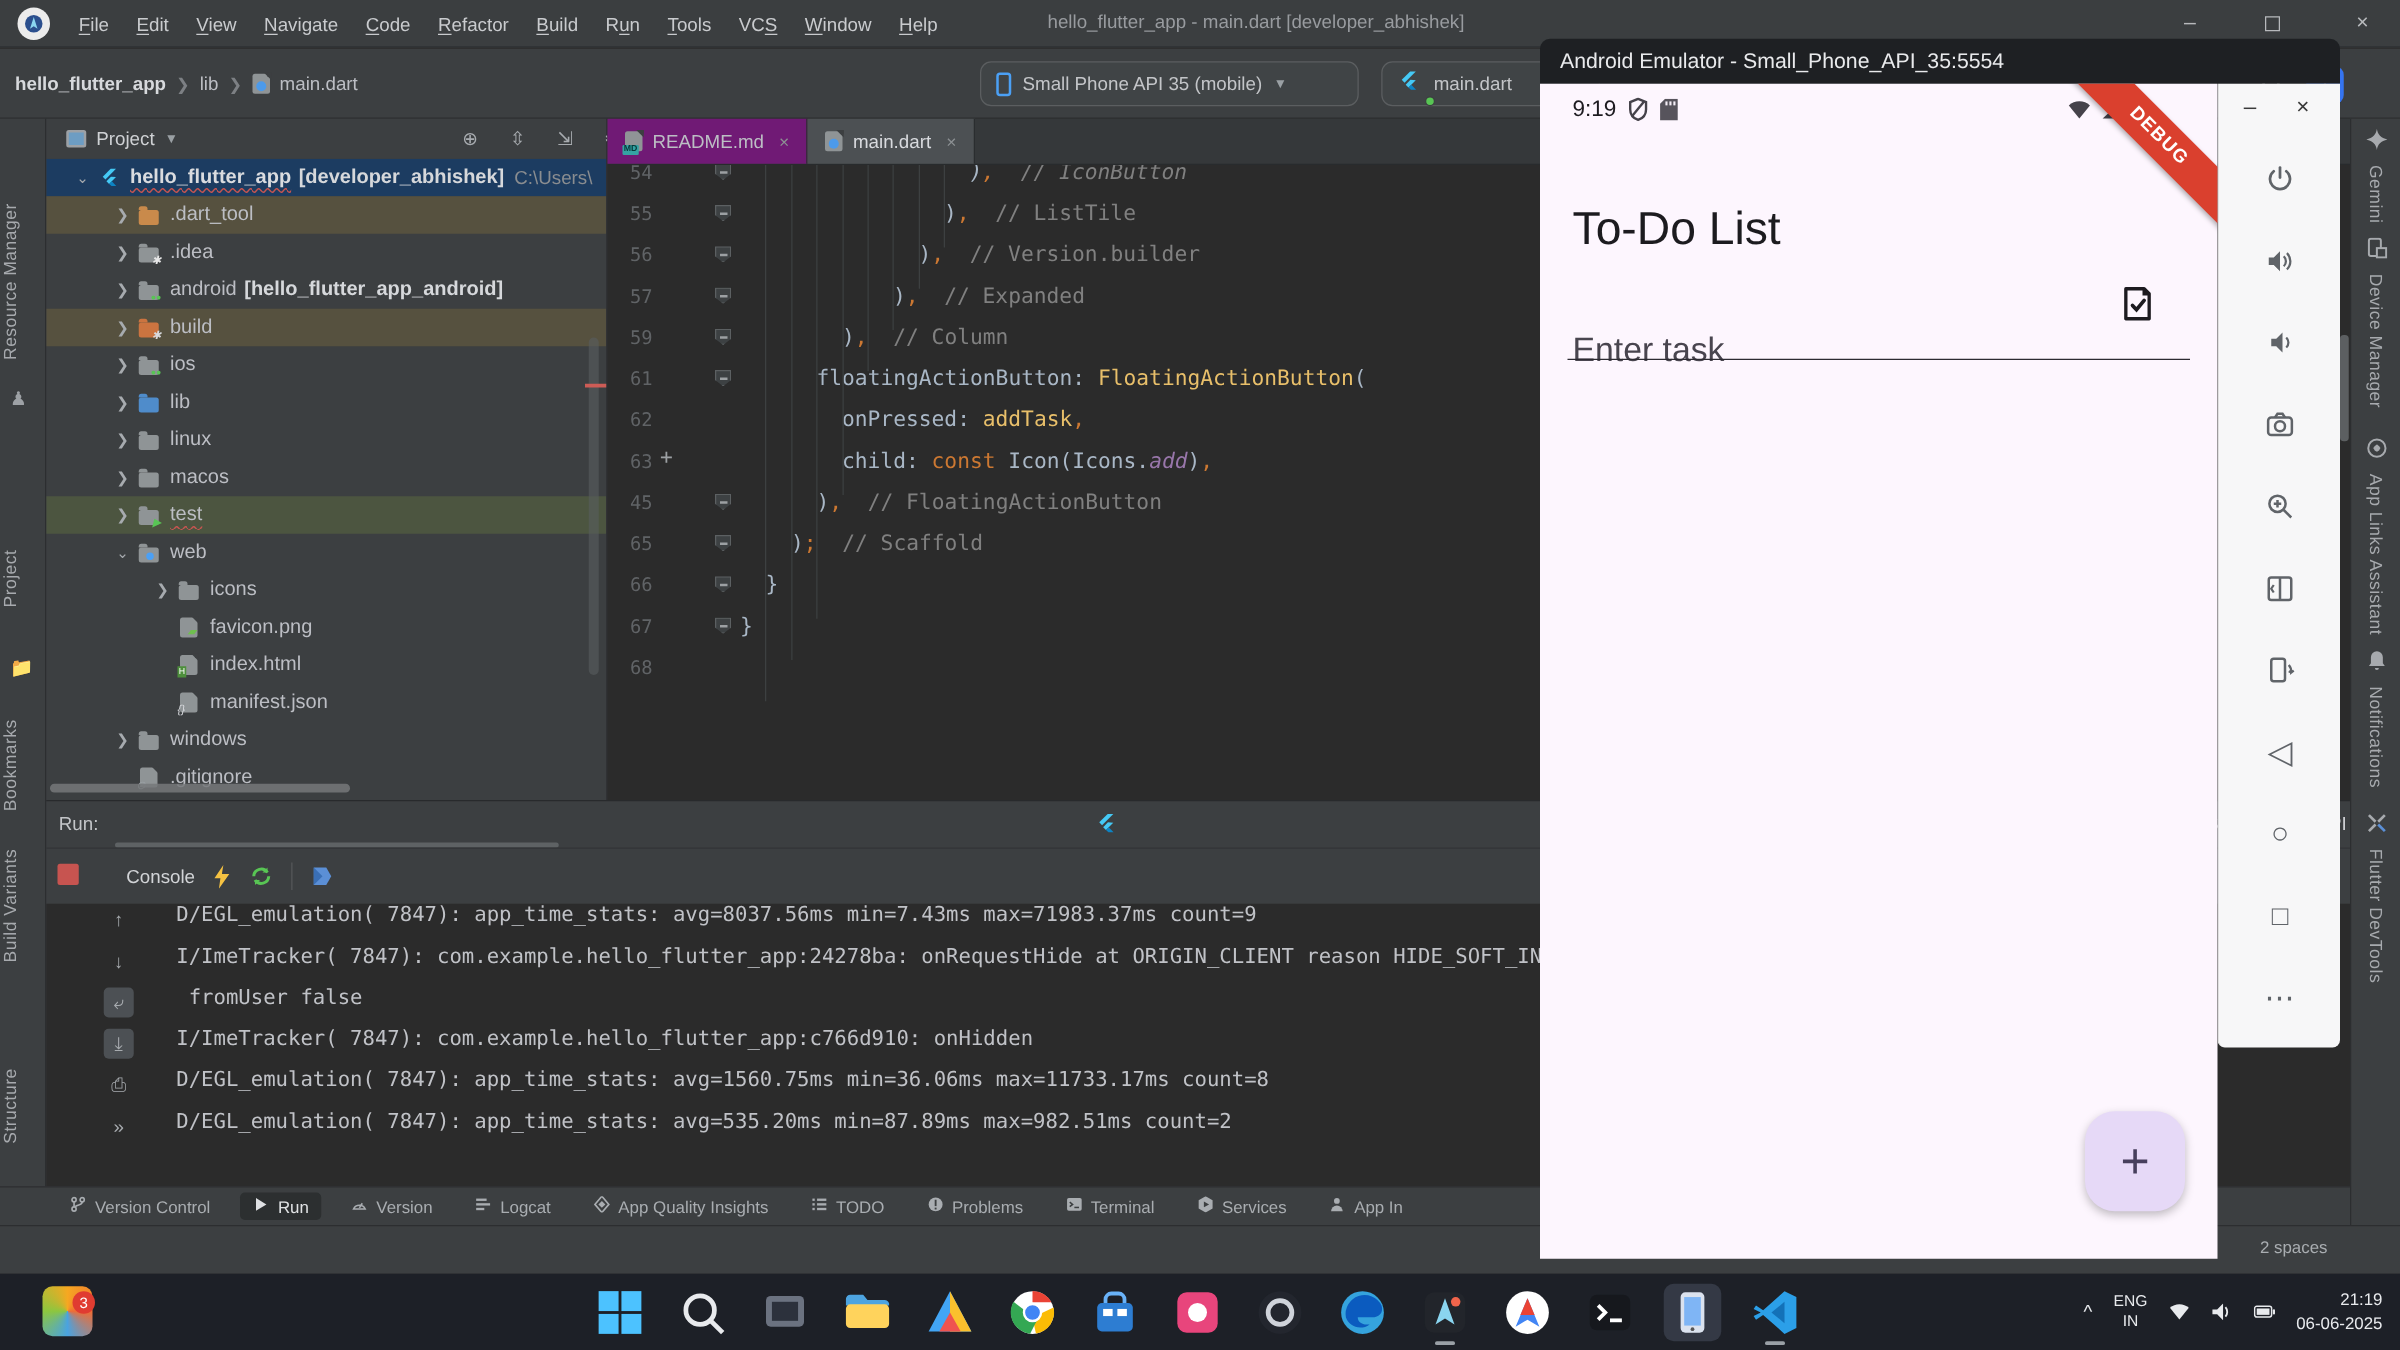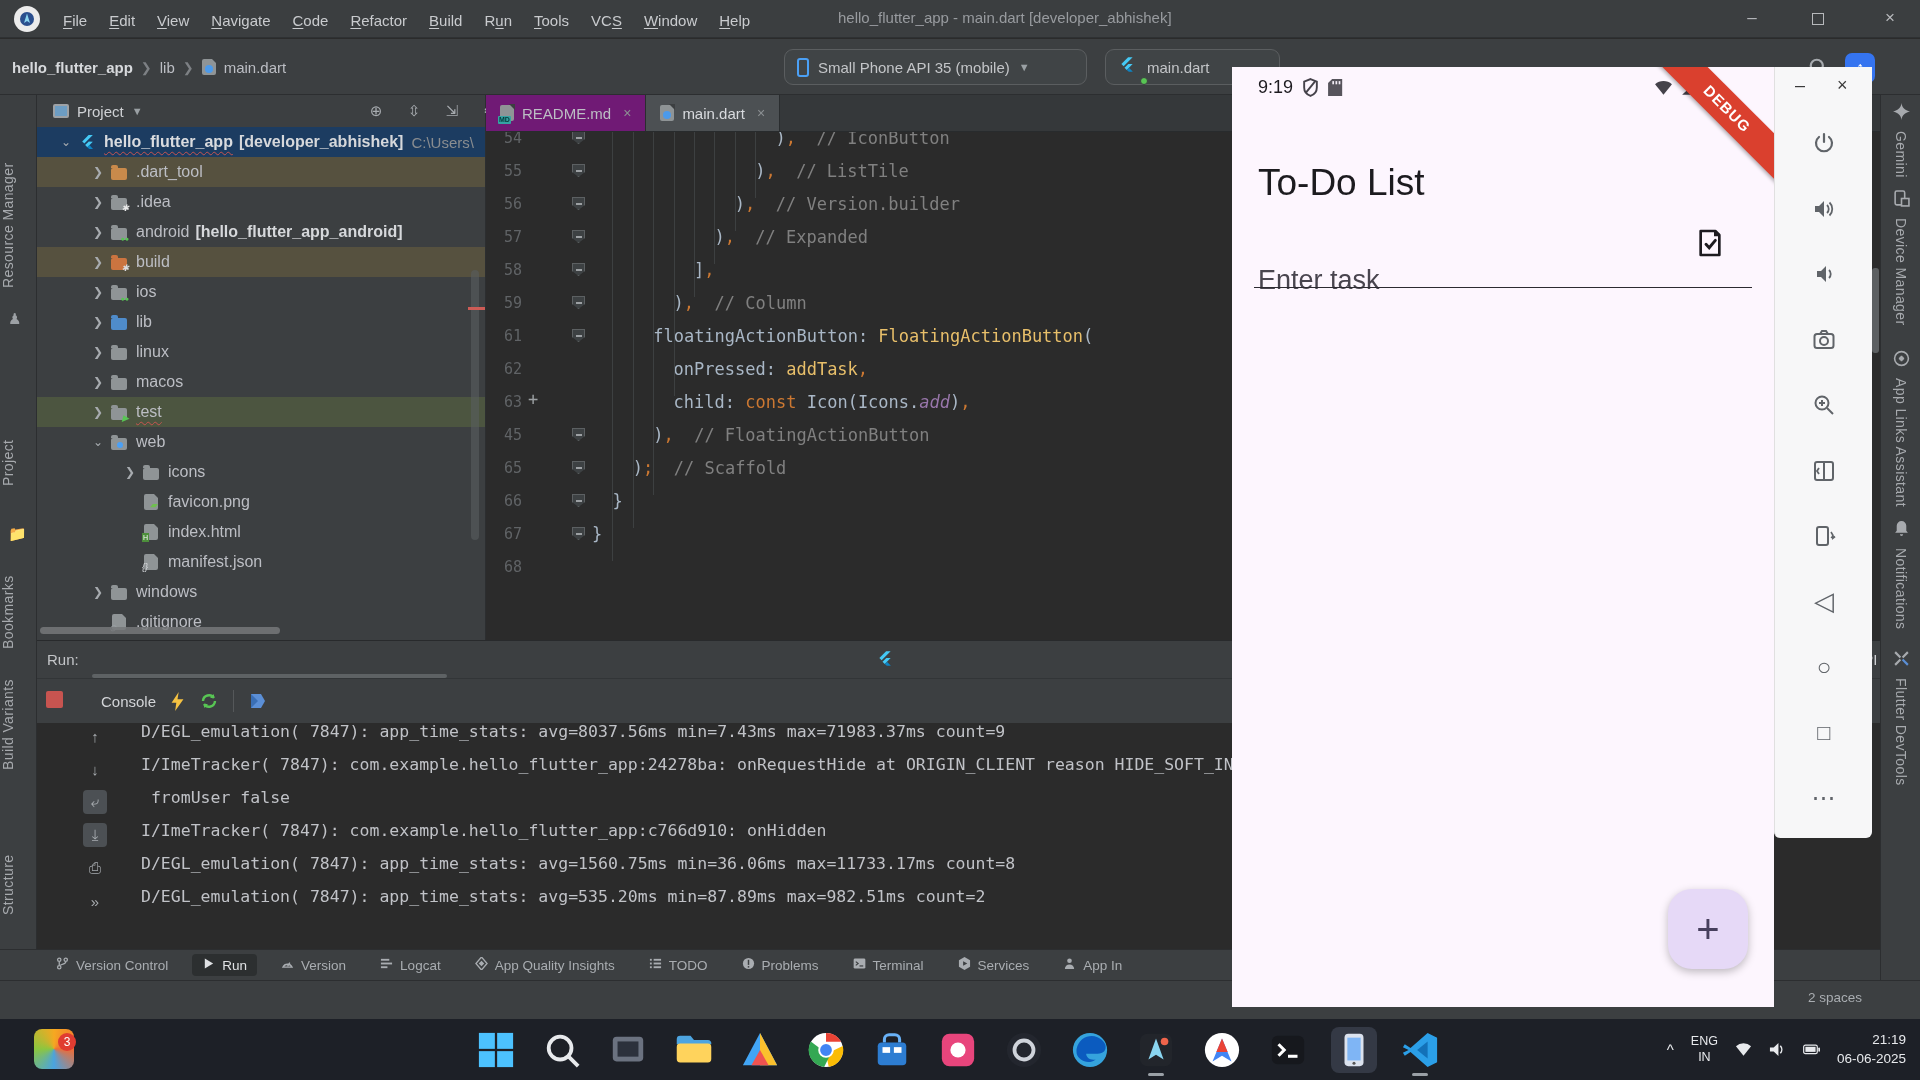--- a/index.html
+++ b/index.html
@@ -450,21 +450,21 @@
         <div class="iguide" style="left: 187.6px; top: 0px; height: 264px;"></div>
         <div class="iguide" style="left: 208px; top: 0px; height: 165px;"></div>
         <div class="iguide" style="left: 228.4px; top: 0px; height: 132px;"></div>
         <div class="iguide" style="left: 248.8px; top: 0px; height: 99px;"></div>
         <div class="iguide" style="left: 269.2px; top: 0px; height: 66px;"></div>
         <div class="cline" style="margin-top: -11px;">
           <span class="num">54</span>
           <span class="gut">
             <span class="foldmark"></span>
           </span>
-          <span class="code" style="padding-left: 183.6px;"><span class="pr">)</span><span class="cma">,</span><span class="cm">  // IconButton</span></span>
+          <span class="code" style="padding-left: 183.6px; font-style: italic;"><span class="pr">)</span><span class="cma">,</span><span class="cm">  // IconButton</span></span>
         </div>
         <div class="cline">
           <span class="num">55</span>
           <span class="gut">
             <span class="foldmark"></span>
           </span>
           <span class="code" style="padding-left: 163.2px;"><span class="pr">)</span><span class="cma">,</span><span class="cm">  // ListTile</span></span>
         </div>
         <div class="cline">
           <span class="num">56</span>
@@ -472,27 +472,20 @@
             <span class="foldmark"></span>
           </span>
           <span class="code" style="padding-left: 142.8px;"><span class="pr">)</span><span class="cma">,</span><span class="cm">  // Version.builder</span></span>
         </div>
         <div class="cline">
           <span class="num">57</span>
           <span class="gut">
             <span class="foldmark"></span>
           </span>
           <span class="code" style="padding-left: 122.4px;"><span class="pr">)</span><span class="cma">,</span><span class="cm">  // Expanded</span></span>
-        </div>
-        <div class="cline">
-          <span class="num">58</span>
-          <span class="gut">
-            <span class="foldmark"></span>
-          </span>
-          <span class="code" style="padding-left: 102px;"><span class="pr">]</span><span class="cma">,</span></span>
         </div>
         <div class="cline">
           <span class="num">59</span>
           <span class="gut">
             <span class="foldmark"></span>
           </span>
           <span class="code" style="padding-left: 81.6px;"><span class="pr">)</span><span class="cma">,</span><span class="cm">  // Column</span></span>
         </div>
         <div class="cline">
           <span class="num">61</span>
@@ -715,20 +708,21 @@
       </div>
       <div class="rs-item" style="top: 555px;">
         <span><svg viewBox="0 0 16 16">
             <path d="M2 2l5 5M14 2 9 7M2 14l5-5" stroke="#a7aaae" stroke-width="2"></path>
             <path d="M9 9l5 5" stroke="#5b8fd6" stroke-width="2"></path>
           </svg></span>
         <span class="lbl">Flutter DevTools</span>
       </div>
     </div>
 
+  <div id="emu-title" class="abs">Android Emulator - Small_Phone_API_35:5554</div>
   <div id="phone" class="abs">
     <div id="p-status">
       <span id="p-time">9:19</span>
       <svg width="17" height="19" viewBox="0 0 16 18">
         <path d="M8 1 14 3.5V9c0 4-2.6 6.8-6 8-3.4-1.2-6-4-6-8V3.5z" fill="none" stroke="#45424a" stroke-width="1.8"></path>
         <line x1="3.5" y1="14" x2="12.5" y2="3" stroke="#45424a" stroke-width="1.8"></line>
       </svg>
       <svg width="15" height="18" viewBox="0 0 14 17">
         <path d="M4 0h10v17H0V4z" fill="#57545c" transform="scale(0.95)"></path>
           <rect x="4" y="2" width="1.6" height="3" fill="#f3edf6"></rect>

